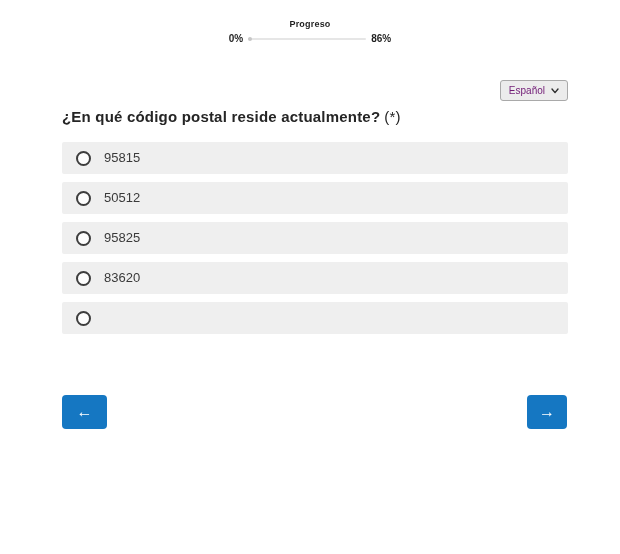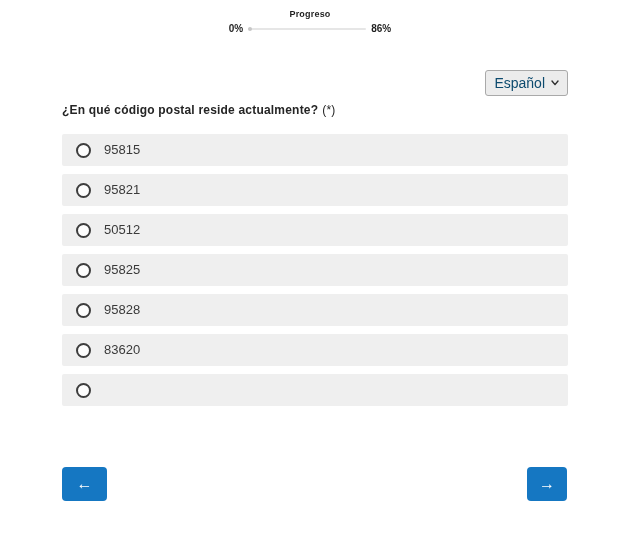--- a/index.html
+++ b/index.html
@@ -5,21 +5,21 @@
   * { margin: 0; padding: 0; box-sizing: border-box; }
   html, body {
     width: 620px; height: 554px;
     background: #ffffff;
     font-family: "Liberation Sans", sans-serif;
     overflow: hidden;
     color: #2b2b2b;
   }
 
   
-  .progress-wrap { padding-top: 9px; text-align: center; }
+  .progress-wrap { padding-top: 19px; text-align: center; }
   .progress-title {
     font-size: 9px; font-weight: 700; color: #1f1f1f; letter-spacing: 0.2px;
   }
   .progress-row {
     margin-top: 4px;
     display: flex; align-items: center; justify-content: center; gap: 5px;
   }
   .progress-minmax { font-size: 10px; font-weight: 700; color: #1f1f1f; }
   .progress-track {
     width: 118px; height: 2px; background: #e6e6e6; border-radius: 2px;
@@ -35,29 +35,29 @@
     margin-top: 36px;
     display: flex; justify-content: flex-end;
     padding-right: 52px;
   }
   .lang-select {
     display: inline-flex; align-items: center; gap: 6px;
     background: #ececec;
     border: 1px solid #a9a9a9;
     border-radius: 3px;
     padding: 4px 8px;
-    font-size: 14px; color: #0c4a6e;
+    font-size: 10px; color: #701a75;
     cursor: pointer;
   }
   .lang-select svg { display: block; }
 
   
   .question {
     margin: 7px 52px 0 62px;
-    font-size: 12px; font-weight: 600; color: #252525;
+    font-size: 15px; font-weight: 600; color: #252525;
     letter-spacing: 0.2px;
   }
   .question .required { font-weight: 400; margin-left: 4px; }
 
   
   .options { margin: 17px 52px 0 62px; width: 506px; }
   .option-row {
     display: flex; align-items: center;
     background: #efefef;
     border-radius: 2px;
@@ -125,33 +125,25 @@
   <span>¿En qué código postal reside actualmente?</span><span class="required">(*)</span>
 </div>
 
 <div class="options">
   <div class="option-row">
     <span class="radio"></span>
     <span class="option-label">95815</span>
   </div>
   <div class="option-row">
     <span class="radio"></span>
-    <span class="option-label">95821</span>
-  </div>
-  <div class="option-row">
-    <span class="radio"></span>
     <span class="option-label">50512</span>
   </div>
   <div class="option-row">
     <span class="radio"></span>
     <span class="option-label">95825</span>
-  </div>
-  <div class="option-row">
-    <span class="radio"></span>
-    <span class="option-label">95828</span>
   </div>
   <div class="option-row">
     <span class="radio"></span>
     <span class="option-label">83620</span>
   </div>
   <div class="option-row">
     <span class="radio"></span>
   </div>
 </div>
 

